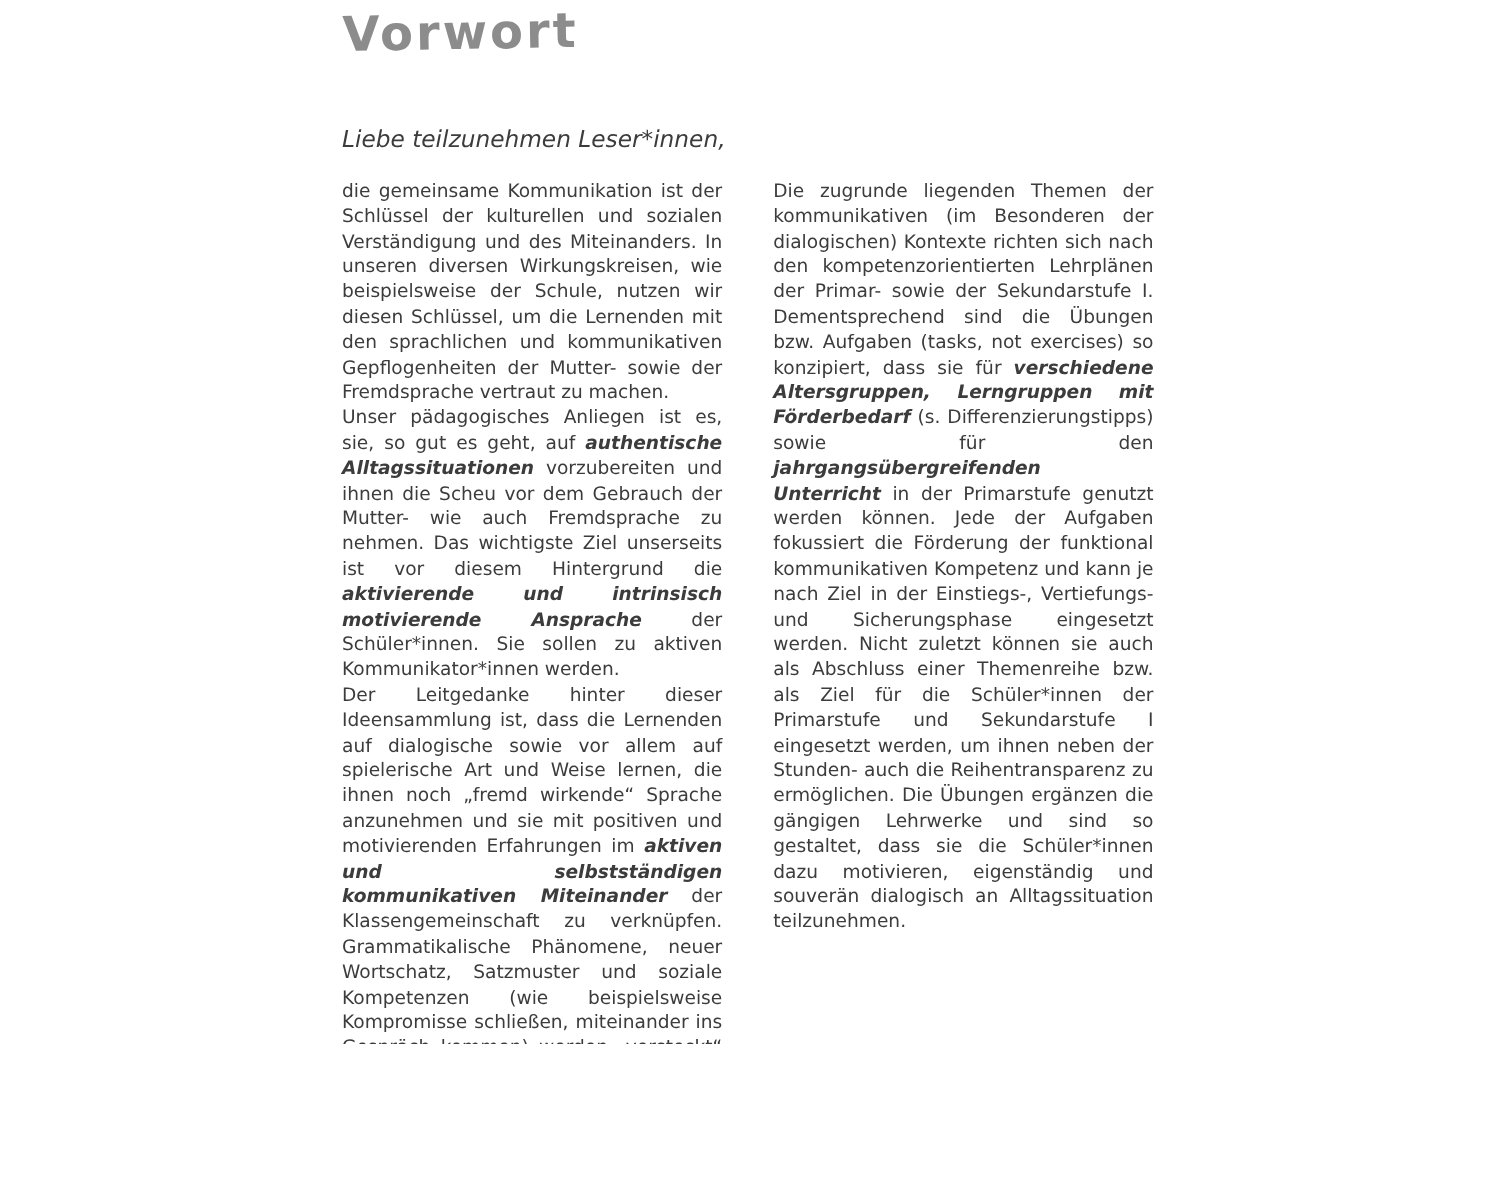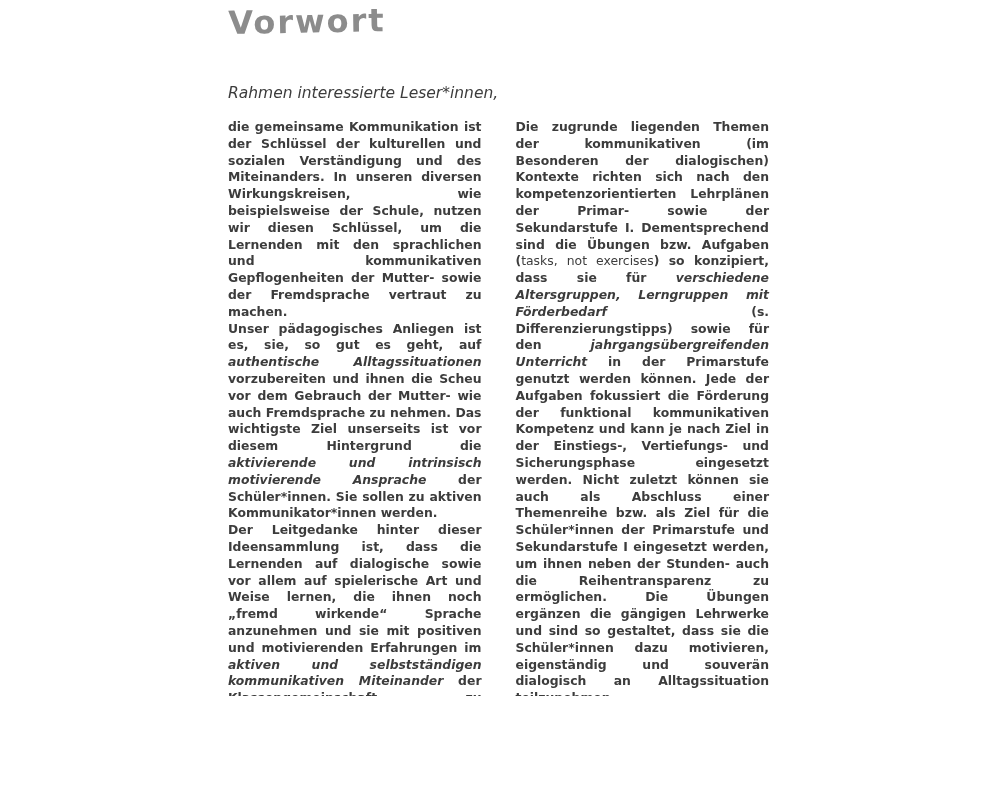--- a/index.html
+++ b/index.html
@@ -44,21 +44,21 @@
     flex: 1;
     font-size: 12.4px;
     line-height: 16.8px;
     text-align: justify;
     hyphens: auto;
     -webkit-hyphens: auto;
   }
   .para { margin: 0; }
   .para.spaced { margin-top: 17px; }
   .para.spaced-2 { margin-top: 34px; }
-  .seg-normal { font-weight: bold; font-style: normal; }
+  .seg-normal { font-weight: normal; font-style: normal; }
   .seg-bold { font-weight: bold; font-style: italic; }
   .seg-italic { }
   .footer {
     position: absolute;
     left: 228px;
     top: 733px;
     width: 546px;
     font-size: 12px;
     line-height: 13.4px;
     color: #3c3c3c;
@@ -70,21 +70,21 @@
     margin: 0 0 7px 0;
   }
 </style>
 </head>
 <body>
 
 <div class="page">
 
   <h1 class="title">Vorwort</h1>
 
-  <p class="salutation">Rahmen interessierte Leser*innen,</p>
+  <p class="salutation">Liebe teilzunehmen Leser*innen,</p>
 
   <div class="columns">
     <div class="col">
       <p class="para"><span class="seg-normal">die gemeinsame Kommunikation ist der Schlüssel der kulturellen und sozialen Verständigung und des Miteinanders. In unseren diversen Wirkungskreisen, wie beispielsweise der Schule, nutzen wir diesen Schlüssel, um die Lernenden mit den sprachlichen und kommunikativen Gepflogenheiten der Mutter- sowie der Fremdsprache vertraut zu machen.</span></p>
       <p class="para"><span class="seg-normal">Unser pädagogisches Anliegen ist es, sie, so gut es geht, auf </span><span class="seg-bold">authentische Alltagssituationen</span><span class="seg-normal"> vorzubereiten und ihnen die Scheu vor dem Gebrauch der Mutter- wie auch Fremdsprache zu nehmen. Das wichtigste Ziel unserseits ist vor diesem Hintergrund die </span><span class="seg-bold">aktivierende und intrinsisch motivierende Ansprache</span><span class="seg-normal"> der Schüler*innen. Sie sollen zu aktiven Kommunikator*innen werden.</span></p>
       <p class="para"><span class="seg-normal">Der Leitgedanke hinter dieser Ideensammlung ist, dass die Lernenden auf dialogische sowie vor allem auf spielerische Art und Weise lernen, die ihnen noch „fremd wirkende“ Sprache anzunehmen und sie mit positiven und motivierenden Erfahrungen im </span><span class="seg-bold">aktiven und selbstständigen kommunikativen Miteinander</span><span class="seg-normal"> der Klassengemeinschaft zu verknüpfen. Grammatikalische Phänomene, neuer Wortschatz, Satzmuster und soziale Kompetenzen (wie beispielsweise Kompromisse schließen, miteinander ins Gespräch kommen) werden „versteckt“ mitgelernt und im Langzeitgedächtnis gespeichert. Zudem lernen sie im Rahmen der </span><span class="seg-bold">soziokulturellen Kompetenz</span><span class="seg-normal"> Charakteristika des Heimat- sowie Ziellandes kennen und wertschätzen. Sie können durch den Vergleich Gemeinsamkeiten und Unterschiede herausstellen und in ihrem Alltag reflektieren.</span></p>
     </div>
     <div class="col">
       <p class="para"><span class="seg-normal">Die zugrunde liegenden Themen der kommunikativen (im Besonderen der dialogischen) Kontexte richten sich nach den kompetenzorientierten Lehrplänen der Primar- sowie der Sekundarstufe I. Dementsprechend sind die Übungen bzw. Aufgaben (</span><span class="seg-italic">tasks, not exercises</span><span class="seg-normal">) so konzipiert, dass sie für </span><span class="seg-bold">verschiedene Altersgruppen, Lerngruppen mit Förderbedarf</span><span class="seg-normal"> (s. Differenzierungstipps) sowie für den </span><span class="seg-bold">jahrgangsübergreifenden Unterricht</span><span class="seg-normal"> in der Primarstufe genutzt werden können. Jede der Aufgaben fokussiert die Förderung der funktional kommunikativen Kompetenz und kann je nach Ziel in der Einstiegs-, Vertiefungs- und Sicherungsphase eingesetzt werden. Nicht zuletzt können sie auch als Abschluss einer Themenreihe bzw. als Ziel für die Schüler*innen der Primarstufe und Sekundarstufe I eingesetzt werden, um ihnen neben der Stunden- auch die Reihentransparenz zu ermöglichen. Die Übungen ergänzen die gängigen Lehrwerke und sind so gestaltet, dass sie die Schüler*innen dazu motivieren, eigenständig und souverän dialogisch an Alltagssituation teilzunehmen.</span></p>
     </div>

